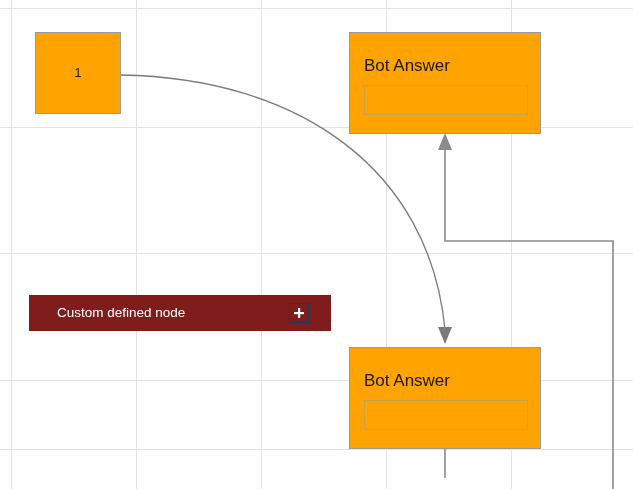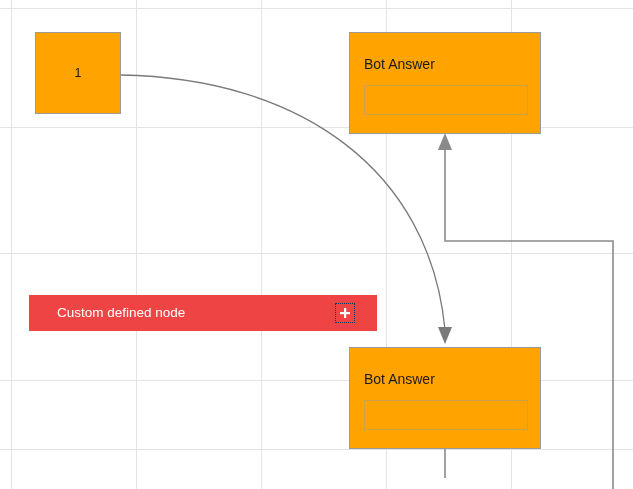--- a/index.html
+++ b/index.html
@@ -77,42 +77,42 @@
     top: 32px;
   }
   .node-bot-bottom {
     left: 349px;
     top: 347px;
   }
   .node-bot-title {
     position: absolute;
     left: 14px;
     top: 24px;
-    font-size: 14px;
+    font-size: 17px;
     color: #1a1a1a;
     line-height: 1;
   }
   .node-bot-slot {
     position: absolute;
     left: 14px;
     top: 52px;
     width: 164px;
     height: 30px;
     border: 1px solid #c9a24a;
     box-sizing: border-box;
     background: transparent;
   }
   
   .palette-bar {
     position: absolute;
     left: 29px;
     top: 295px;
-    width: 348px;
+    width: 302px;
     height: 36px;
-    background: #ef4444;
+    background: #7f1d1d;
     display: flex;
     align-items: center;
     box-sizing: border-box;
   }
   .palette-label {
     position: absolute;
     left: 28px;
     top: 9px;
     font-size: 13.5px;
     color: #ffffff;

